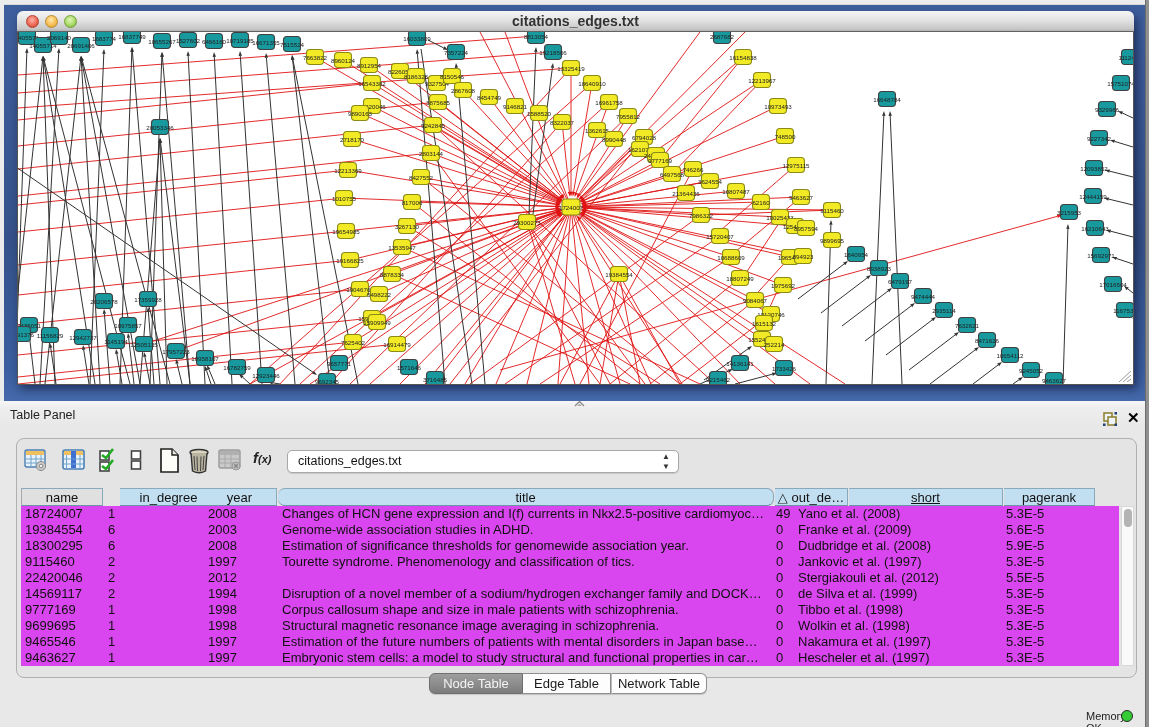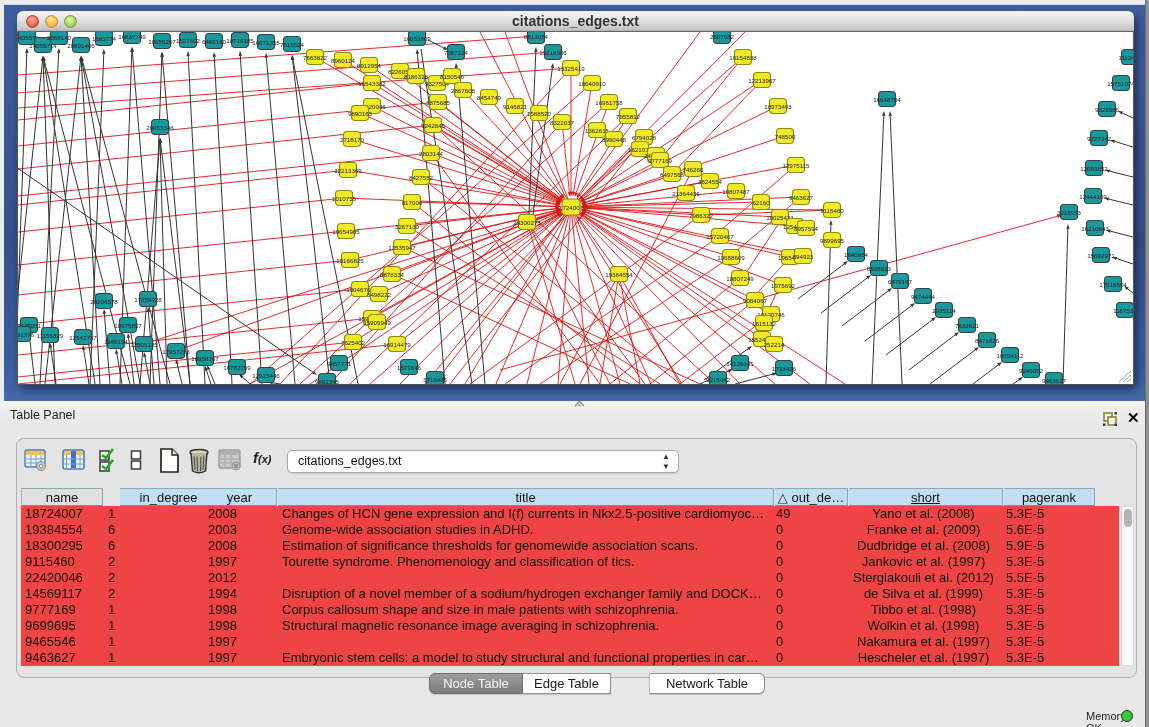--- a/index.html
+++ b/index.html
@@ -34,37 +34,37 @@
 #tp-box { position:absolute; left:16px; top:37px; width:1121px; height:240px;
   border:1px solid #b0b0b0; border-radius:8px; background:#e4e4e4; }
 .ticon { position:absolute; top:8px; }
 #dropdown { position:absolute; left:270px; top:11px; width:392px; height:23px; background:#fff;
   border:1px solid #a8a8a8; border-radius:5px; font-size:12.5px; color:#111; line-height:21px;
   padding-left:10px; box-shadow:0 1px 1px rgba(0,0,0,.12); }
 #dd-ar { position:absolute; right:8px; top:1px; font-size:8px; color:#333; line-height:10px;}
 #thead { position:absolute; left:4px; top:49px; width:1074px; height:18px; font-size:13px; color:#111; }
 #thead span { position:absolute; top:0; height:18px; line-height:18px; text-align:center;
   background:#c2dff1; border-right:1px solid #88a8bc; border-top:1px solid #88a8bc; border-bottom:1px solid #6d93aa;}
-#tbody { position:absolute; left:4px; top:67px; width:1098px; height:160px; background:#ef4444; font-size:13px; color:#111;}
+#tbody { position:absolute; left:4px; top:67px; width:1098px; height:160px; background:#d946ef; font-size:13px; color:#111;}
 .trow { position:relative; height:16px; line-height:16px; white-space:nowrap; }
 .trow span { position:absolute; top:0; overflow:hidden; }
 .c0 { left:4px; width:76px; }
 .c1 { left:87px; width:90px; }
 .c2 { left:187px; width:70px; }
 .c3 { left:261px; width:492px; }
 .c4 { left:755px; width:68px; }
-.c5 { left:825px; width:155px; text-align:center; }
+.c5 { left:777px; width:155px; text-align:left; }
 .c6 { left:985px; width:85px; }
 #vsb { position:absolute; left:1104px; top:67px; width:13px; height:160px; background:#fafafa; border:1px solid #d8d8d8;}
 #vsb-th { position:absolute; left:1.5px; top:2px; width:8px; height:18px; background:#b4b4b4; border-radius:4px; }
 #segs { position:absolute; left:429px; top:272px; height:21px; display:flex; font-size:13px; }
 .seg { height:21px; line-height:20px; text-align:center; border:1px solid #8e8e8e; background:#fdfdfd; color:#1a1a1a; box-shadow:0 1px 1px rgba(0,0,0,.15);}
 #seg1 { width:94px; border-radius:6px 0 0 6px; background:linear-gradient(#9e9e9e,#7c7c7c); color:#f4f4f4; border-color:#6f6f6f;}
 #seg2 { width:88px; border-left:none; }
-#seg3 { width:116px; border-left:1px solid #bbb; border-radius:0 6px 6px 0;margin-left:38px; }
+#seg3 { width:96px; border-left:1px solid #bbb; border-radius:0 6px 6px 0; }
 #memok { position:absolute; left:1056px; top:309px; font-size:11px; color:#222;margin-left:30px; }
 #memdot { position:absolute; left:1121px; top:309px; width:12px; height:12px; border-radius:50%;
   background:#35cb35; border:1.5px solid #2a2a2a; }
 </style></head><body>
 <div id="topstrip"></div>
 <div id="leftstrip"></div>
 <div id="desktop"></div>
 <div id="win">
   <div id="titlebar">citations_edges.txt</div>
   <div class="tl" id="tl-r"></div>
@@ -1067,21 +1067,21 @@
           </g>
           <circle cx="19" cy="19" r="4" fill="#bdbdbd" stroke="#999"></circle>
           <path d="M17.3 17.3 L20.7 20.7 M20.7 17.3 L17.3 20.7" stroke="#888" stroke-width="1.4"></path>
         </svg></div>
     <div class="ticon" style="left:236px;top:10px;font-size:15px;font-style:italic;font-weight:bold;color:#222;">f<span style="font-size:11px;">(x)</span></div>
     <div id="dropdown">citations_edges.txt<div id="dd-ar">▲<br>▼</div></div>
     <div id="thead">
       <span style="left:0px;width:82px;background:#e0e0e0;border-left:1px solid #aaa;">name</span>
       <span style="left:83px;width:98px;margin-left:16px;">in_degree</span>
       <span style="left:182px;width:74px;">year</span>
-      <span style="left:257px;width:496px;">title</span>
+      <span style="left:257px;width:496px;border-radius:7px;">title</span>
       <span style="left:754px;width:73px;">△ out_de…</span>
       <span style="left:828px;width:154px;text-decoration:underline;">short</span>
       <span style="left:983px;width:91px;">pagerank</span>
     </div>
     <div id="tbody">
 <div class="trow">
           <span class="c0">18724007</span>
           <span class="c1">1</span>
           <span class="c2">2008</span>
           <span class="c3">Changes of HCN gene expression and I(f) currents in Nkx2.5-positive cardiomyoc…</span>
@@ -1095,21 +1095,21 @@
           <span class="c2">2003</span>
           <span class="c3">Genome-wide association studies in ADHD.</span>
           <span class="c4">0</span>
           <span class="c5">Franke et al. (2009)</span>
           <span class="c6">5.6E-5</span>
         </div>
 <div class="trow">
           <span class="c0">18300295</span>
           <span class="c1">6</span>
           <span class="c2">2008</span>
-          <span class="c3">Estimation of significance thresholds for genomewide association scans.</span>
+          <span class="c3">Estimation of significance thresholds for genomewide association year.</span>
           <span class="c4">0</span>
           <span class="c5">Dudbridge et al. (2008)</span>
           <span class="c6">5.9E-5</span>
         </div>
 <div class="trow">
           <span class="c0">9115460</span>
           <span class="c1">2</span>
           <span class="c2">1997</span>
           <span class="c3">Tourette syndrome. Phenomenology and classification of tics.</span>
           <span class="c4">0</span>
@@ -1148,20 +1148,21 @@
           <span class="c2">1998</span>
           <span class="c3">Structural magnetic resonance image averaging in schizophrenia.</span>
           <span class="c4">0</span>
           <span class="c5">Wolkin et al. (1998)</span>
           <span class="c6">5.3E-5</span>
         </div>
 <div class="trow">
           <span class="c0">9465546</span>
           <span class="c1">1</span>
           <span class="c2">1997</span>
+          <span class="c3">Estimation of the future numbers of patients with mental disorders in Japan base…</span>
           <span class="c4">0</span>
           <span class="c5">Nakamura et al. (1997)</span>
           <span class="c6">5.3E-5</span>
         </div>
 <div class="trow">
           <span class="c0">9463627</span>
           <span class="c1">1</span>
           <span class="c2">1997</span>
           <span class="c3">Embryonic stem cells: a model to study structural and functional properties in car…</span>
           <span class="c4">0</span>

